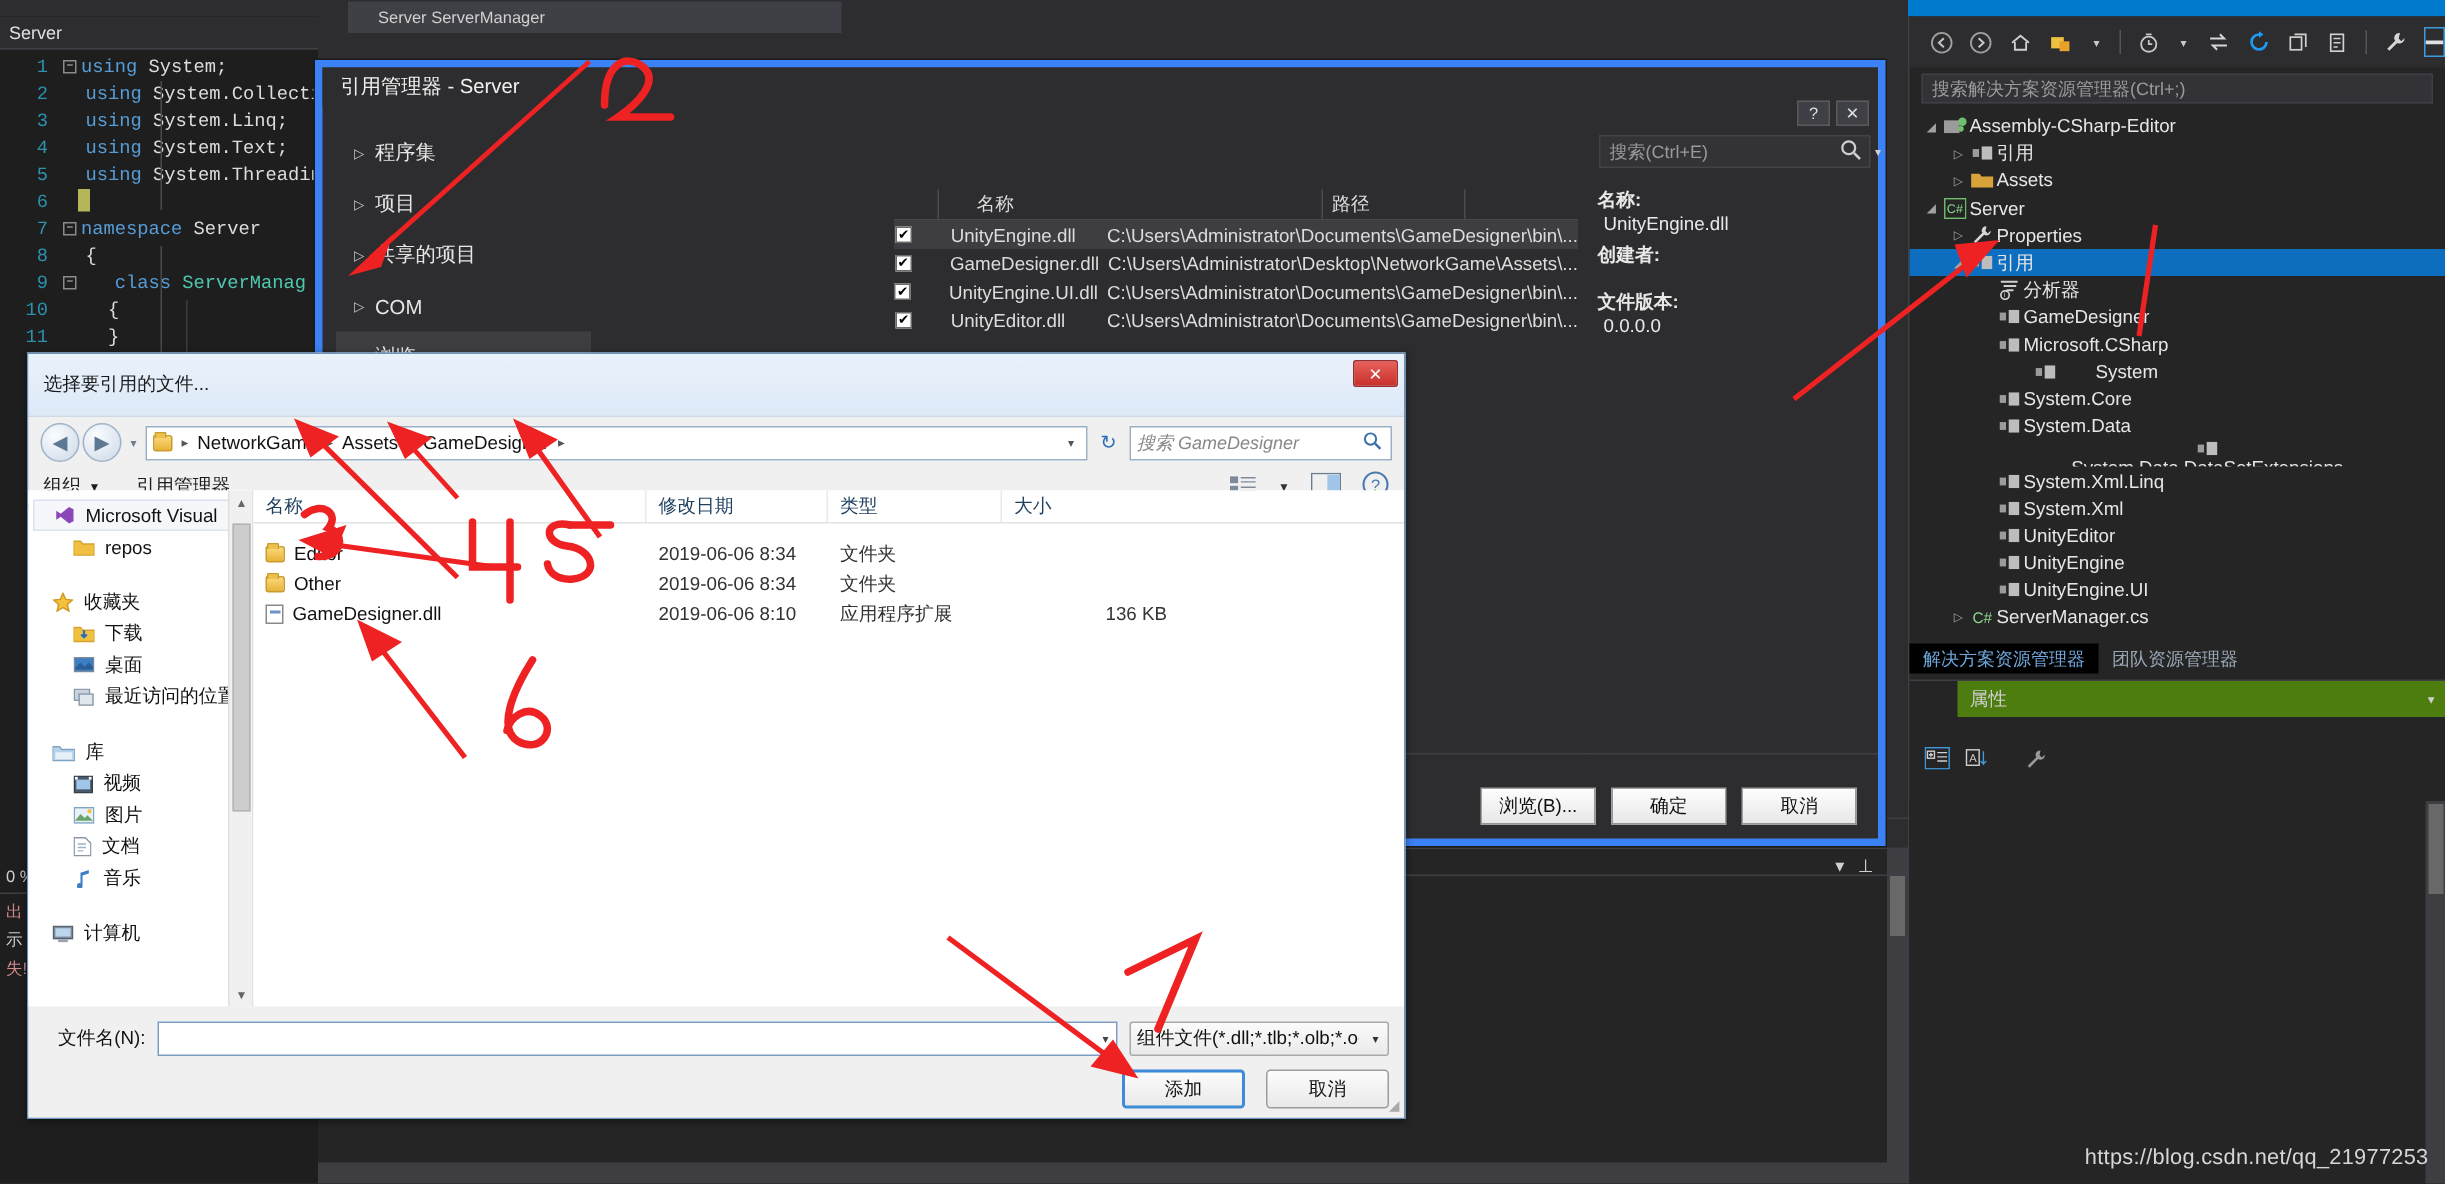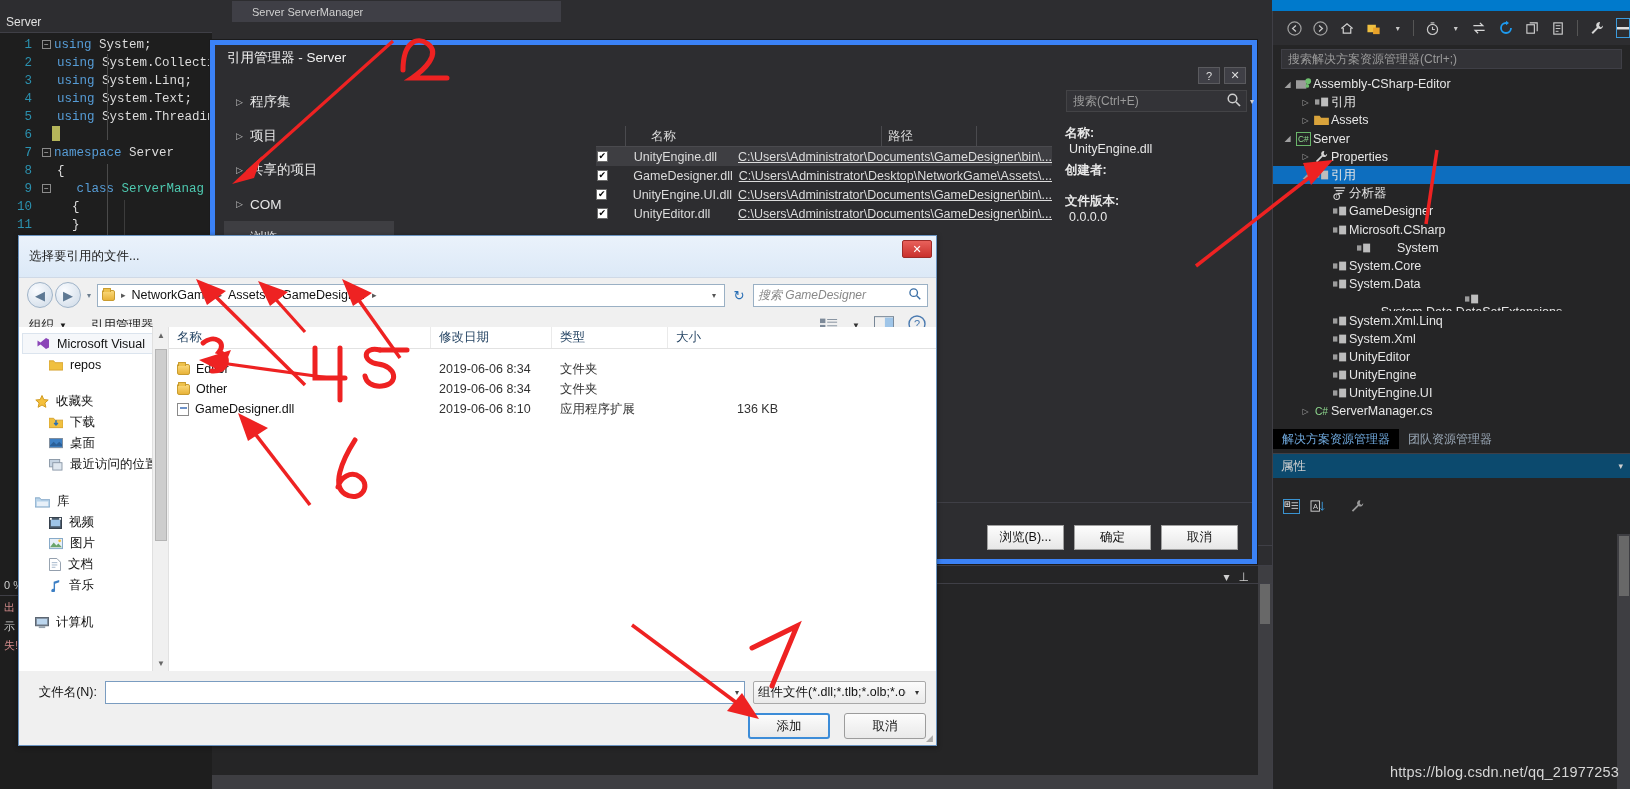--- a/index.html
+++ b/index.html
@@ -124,21 +124,22 @@
   }
   .sol-tab { padding:2px 9px 0 9px; color:#9aa7b5; }
   .sol-tab.active { background:#000000; color:#6fa8dc; }
   .props {
     position:absolute; left:0; top:442px; width:358px; height:347px;
     background:#252526; border-top:1px solid #3f3f46;
   }
   .props-head {
     height:24px; display:flex; align-items:center; justify-content:space-between;
     padding:0 8px; color:#cfcfcf; font-size:12.5px;
-    background: #0c4a6e;
+    background: #4d7c0f;
+    margin-left: 32px;
   }
   .props-toolbar { height:28px; display:flex; align-items:center; gap:10px; padding-left:10px; margin-top:16px;}
   .props-body { position:absolute; left:0; top:80px; right:0; bottom:0; background:#252526; }
   .watermark {
     position:absolute; right:12px; bottom:20px; color:#d6d6d6;
     font-size:14.5px; letter-spacing:.2px;
   }
 
   
   .refmgr {
@@ -179,21 +180,21 @@
     border-bottom:1px solid #4a4a4e;
   }
   .rm-h-chk { width:30px; border-right:1px solid #4a4a4e; height:21px; }
   .rm-h-name { width:256px; border-right:1px solid #4a4a4e; height:21px; padding-left:25px; line-height:21px; }
   .rm-h-path { flex:1; border-right:1px solid #4a4a4e; height:21px; padding-left:6px; line-height:21px; }
   .rm-h-end { width:75px; height:21px; }
   .rm-row { display:flex; height:19px; align-items:center; font-size:12.5px; color:#dcdcdc; }
   .rm-row.sel { background:#3e3e42; }
   .rm-c-chk { width:30px; display:flex; justify-content:center; align-items:center; }
   .rm-c-name { width:256px; padding-left:25px; }
-  .rm-c-path { flex:1; padding-left:6px;text-decoration:underline; }
+  .rm-c-path { flex:1; padding-left:6px; }
   .chk {
     width:11px; height:11px; background:#fff; border:1px solid #6b6b6b;
     display:flex; align-items:center; justify-content:center;
     color:#000; font-size:9px; line-height:9px;
   }
   .rm-detail {
     position:absolute; right:0; top:48px; width:195px; bottom:40px;
     background:#2d2d30; padding-left:8px; color:#e8e8e8; font-size:12.5px;
   }
   .rm-d-k { font-weight:bold; margin-top:6px; }
@@ -244,21 +245,21 @@
   .refreshbtn { width:24px; height:22px; display:flex; align-items:center; justify-content:center; color:#2a6fb5; font-size:13px; }
   .searchbox {
     width:175px; height:23px; background:#fff; border:1px solid #9ab0c4;
     display:flex; align-items:center; padding:0 4px; font-size:12px;
     color:#888; font-style:italic; position:relative;
   }
   .searchbox .mg { position:absolute; right:5px; color:#3a6ea5; font-style:normal; }
   .fdlg-toolbar {
     height:27px; background:#f0f0f0; display:flex; align-items:center;
     padding:0 10px; font-size:12.5px; color:#1b1b1b; gap:24px;
-    border-bottom:1px solid #7f1d1d;
+    border-bottom:3px solid #7f1d1d;
   }
   .tbitem { display:flex; align-items:center; gap:5px; }
   .tb-right { margin-left:auto; display:flex; align-items:center; gap:14px; }
   .fdlg-main { position:absolute; left:0; top:91px; right:0; bottom:74px; display:flex; background:#fff; }
   .sidepane {
     width:150px; background:#fff; border-right:1px solid #e2e2e2;
     font-size:12.5px; color:#111; padding-top:6px; position:relative;
   }
   .side-item { display:flex; align-items:center; height:21px; padding-left:16px; gap:7px; white-space:nowrap;}
   .side-item.sel { background:#f5f7fa; border:1px solid #dbe4ee; margin-left:3px; padding-left:13px; }

